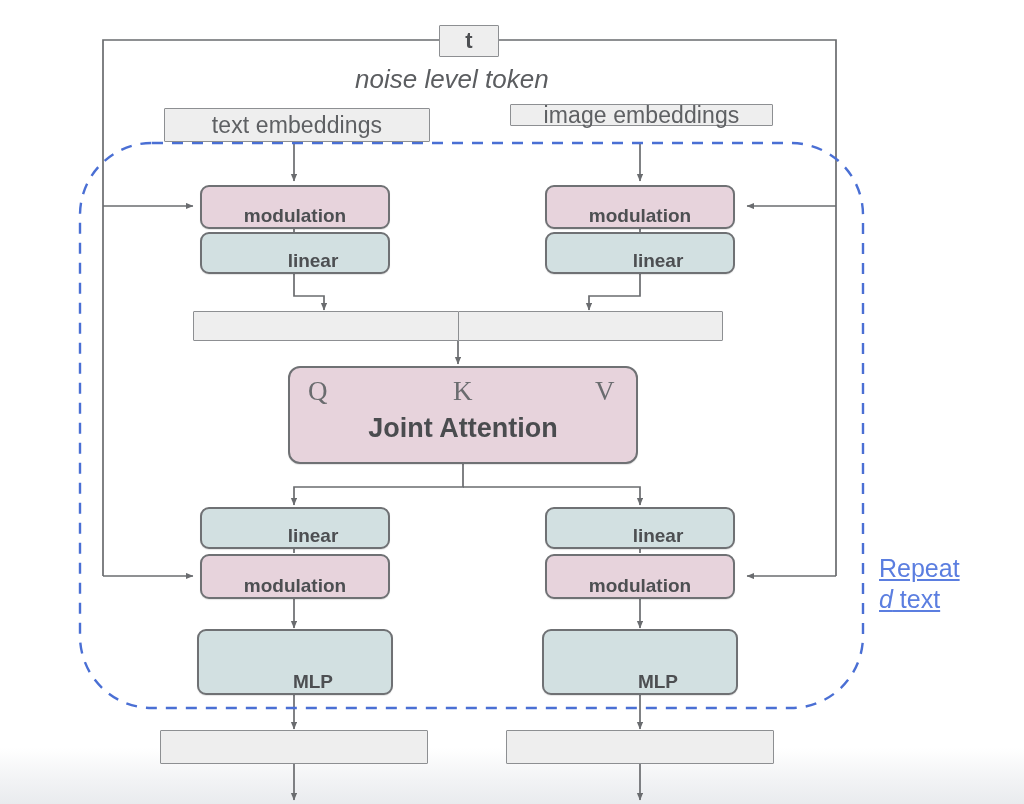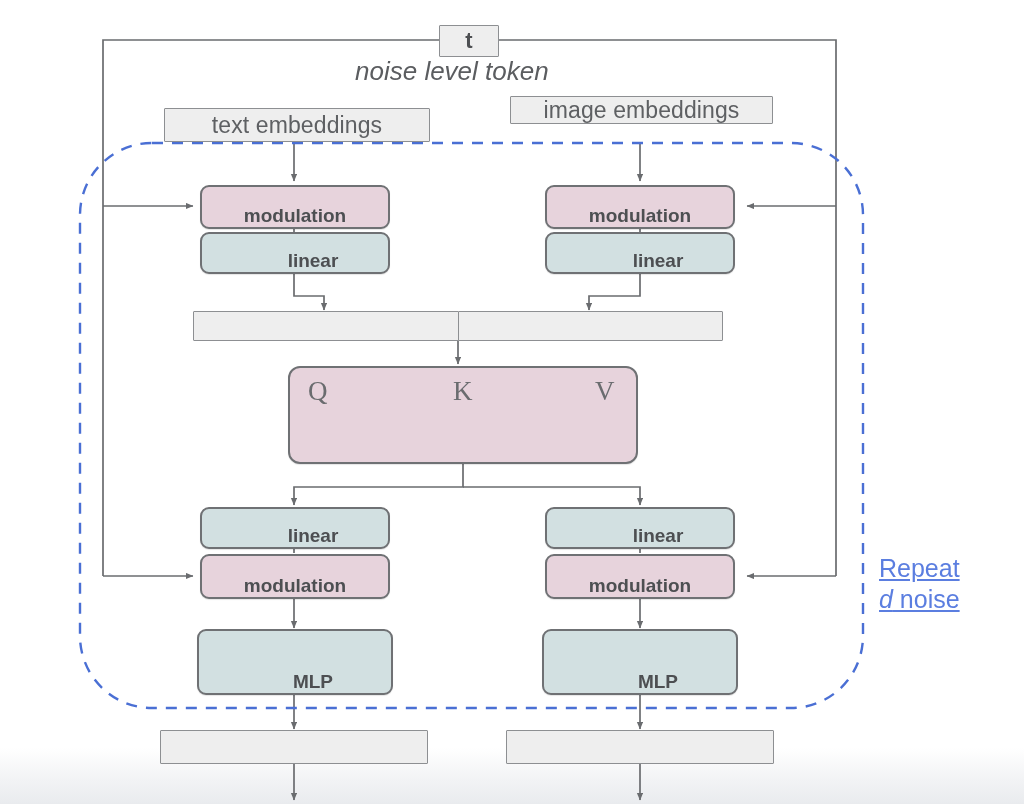--- a/index.html
+++ b/index.html
@@ -149,29 +149,29 @@
       <path d="M640,764 L640,800" marker-end="url(#ah)"></path>
     </g>
 
     <rect x="80" y="143" width="783" height="565" rx="72" ry="72" fill="none" stroke="#4a6fd4" stroke-width="2.4" stroke-dasharray="11 9"></rect>
   </svg>
 
   <div class="node rect tbox" style="left:439px; top:25px; width:60px; height:32px;">
     <span>t</span>
   </div>
 
-  <div class="caption" style="left:355px; top:56px;font-style:italic;">
+  <div class="caption" style="left:355px; top:64px;font-style:italic;">
     <span>noise level token</span>
   </div>
 
   <div class="node rect" style="left:164px; top:108px; width:266px; height:34px;">
     <span class="rect-label">text embeddings</span>
   </div>
 
-  <div class="node rect" style="left:510px; top:96px; width:263px; height:28px;">
+  <div class="node rect" style="left:510px; top:104px; width:263px; height:22px;">
     <span class="rect-label">image embeddings</span>
   </div>
 
   <div class="node proc pink" style="left:200px; top:185px; width:190px; height:44px;">
     <span>modulation</span>
   </div>
   <div class="node proc blue" style="left:200px; top:232px; width:190px; height:42px;">
     <span>linear</span>
   </div>
 
@@ -186,20 +186,21 @@
     <span></span>
   </div>
   <div class="node rect" style="left:458px; top:311px; width:265px; height:30px;">
     <span></span>
   </div>
 
   <div class="node proc pink attn" style="left:288px; top:366px; width:350px; height:98px; position:absolute; display:block;">
     <span class="qkv" style="left:18px;">Q</span>
     <span class="qkv" style="left:163px;">K</span>
     <span class="qkv" style="left:305px;">V</span>
+    <span class="attn-title">Joint Attention</span>
   </div>
 
   <div class="node proc blue" style="left:200px; top:507px; width:190px; height:42px;">
     <span>linear</span>
   </div>
   <div class="node proc pink" style="left:200px; top:554px; width:190px; height:45px;">
     <span>modulation</span>
   </div>
   <div class="node proc blue" style="left:197px; top:629px; width:196px; height:66px;">
     <span>MLP</span>
@@ -218,17 +219,17 @@
   <div class="node rect" style="left:160px; top:730px; width:268px; height:34px;">
     <span></span>
   </div>
   <div class="node rect" style="left:506px; top:730px; width:268px; height:34px;">
     <span></span>
   </div>
 
   <div class="repeat" style="left:879px; top:553px;text-decoration:underline;">
     <div>Repeat</div>
     <div>
-      <i>d</i><span> noise</span>
+      <i>d</i><span> text</span>
     </div>
   </div>
 
 </div>
 
 </body></html>

